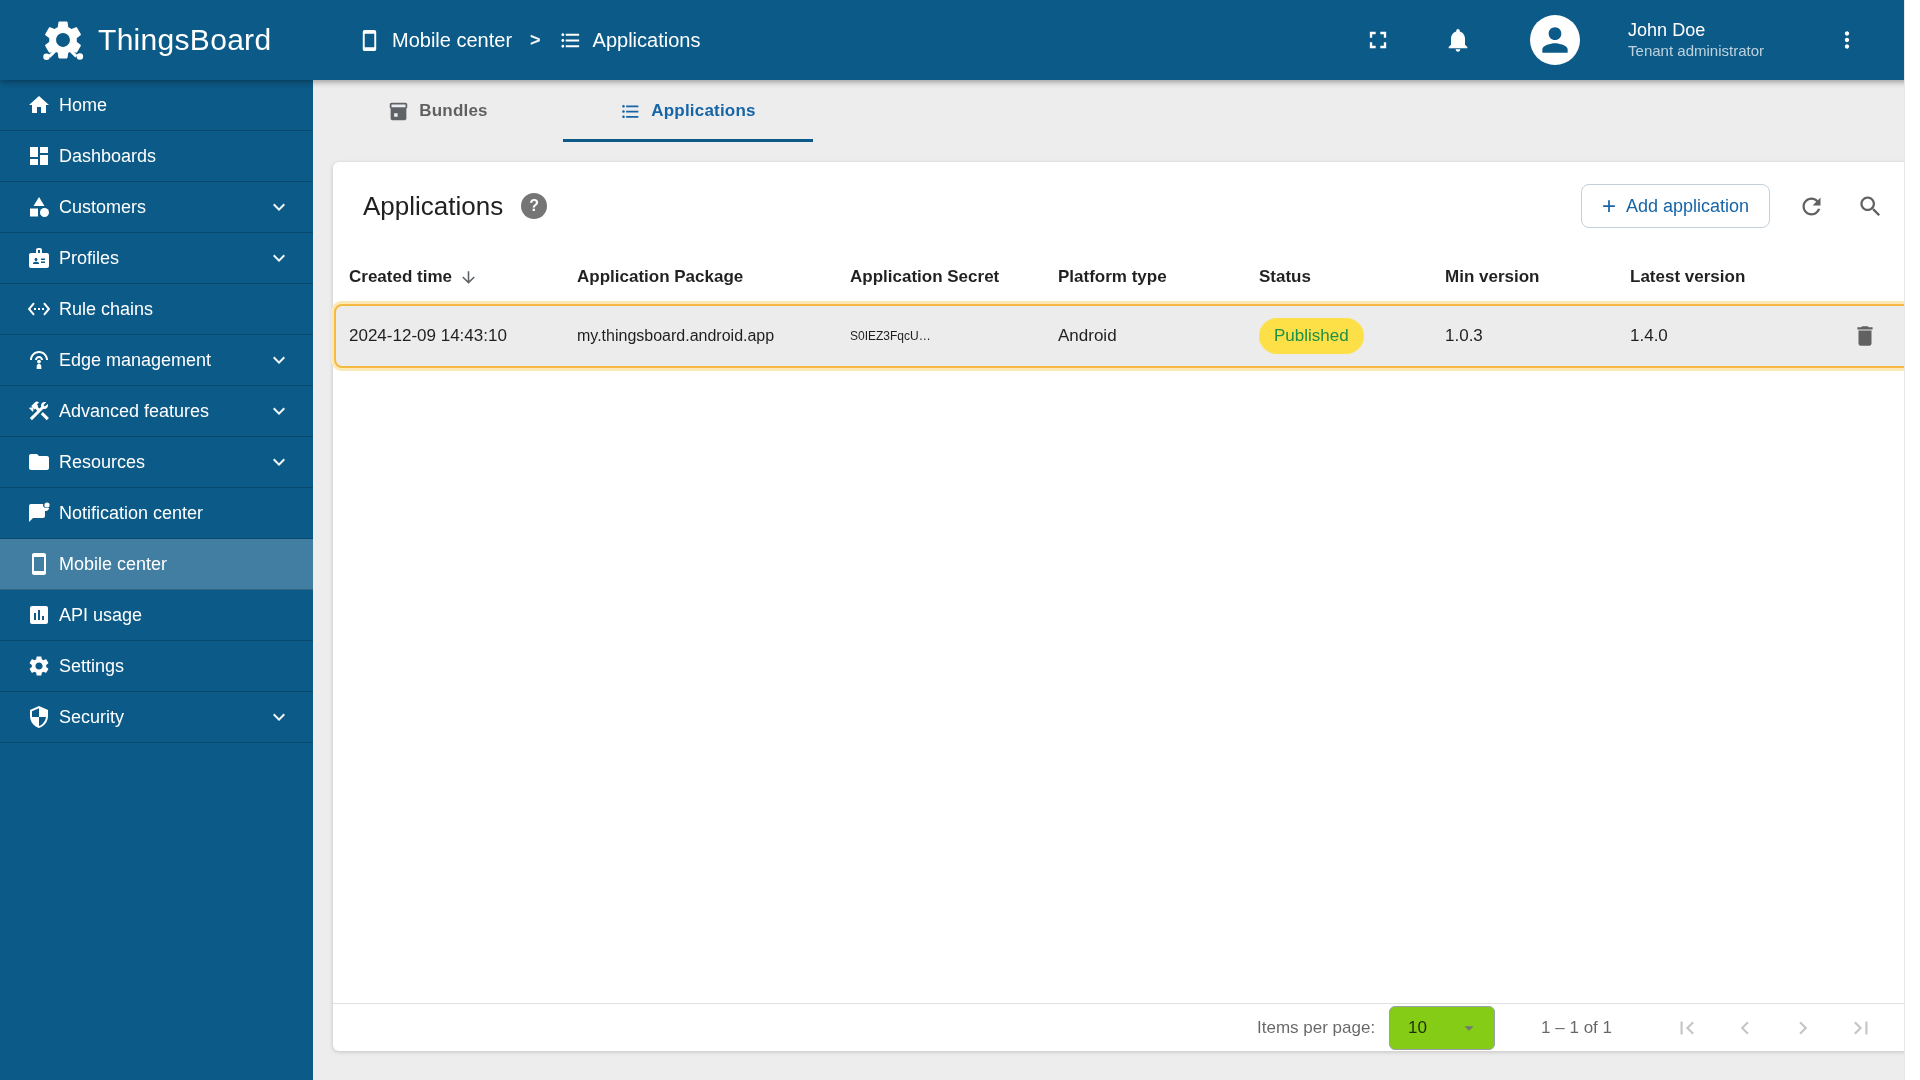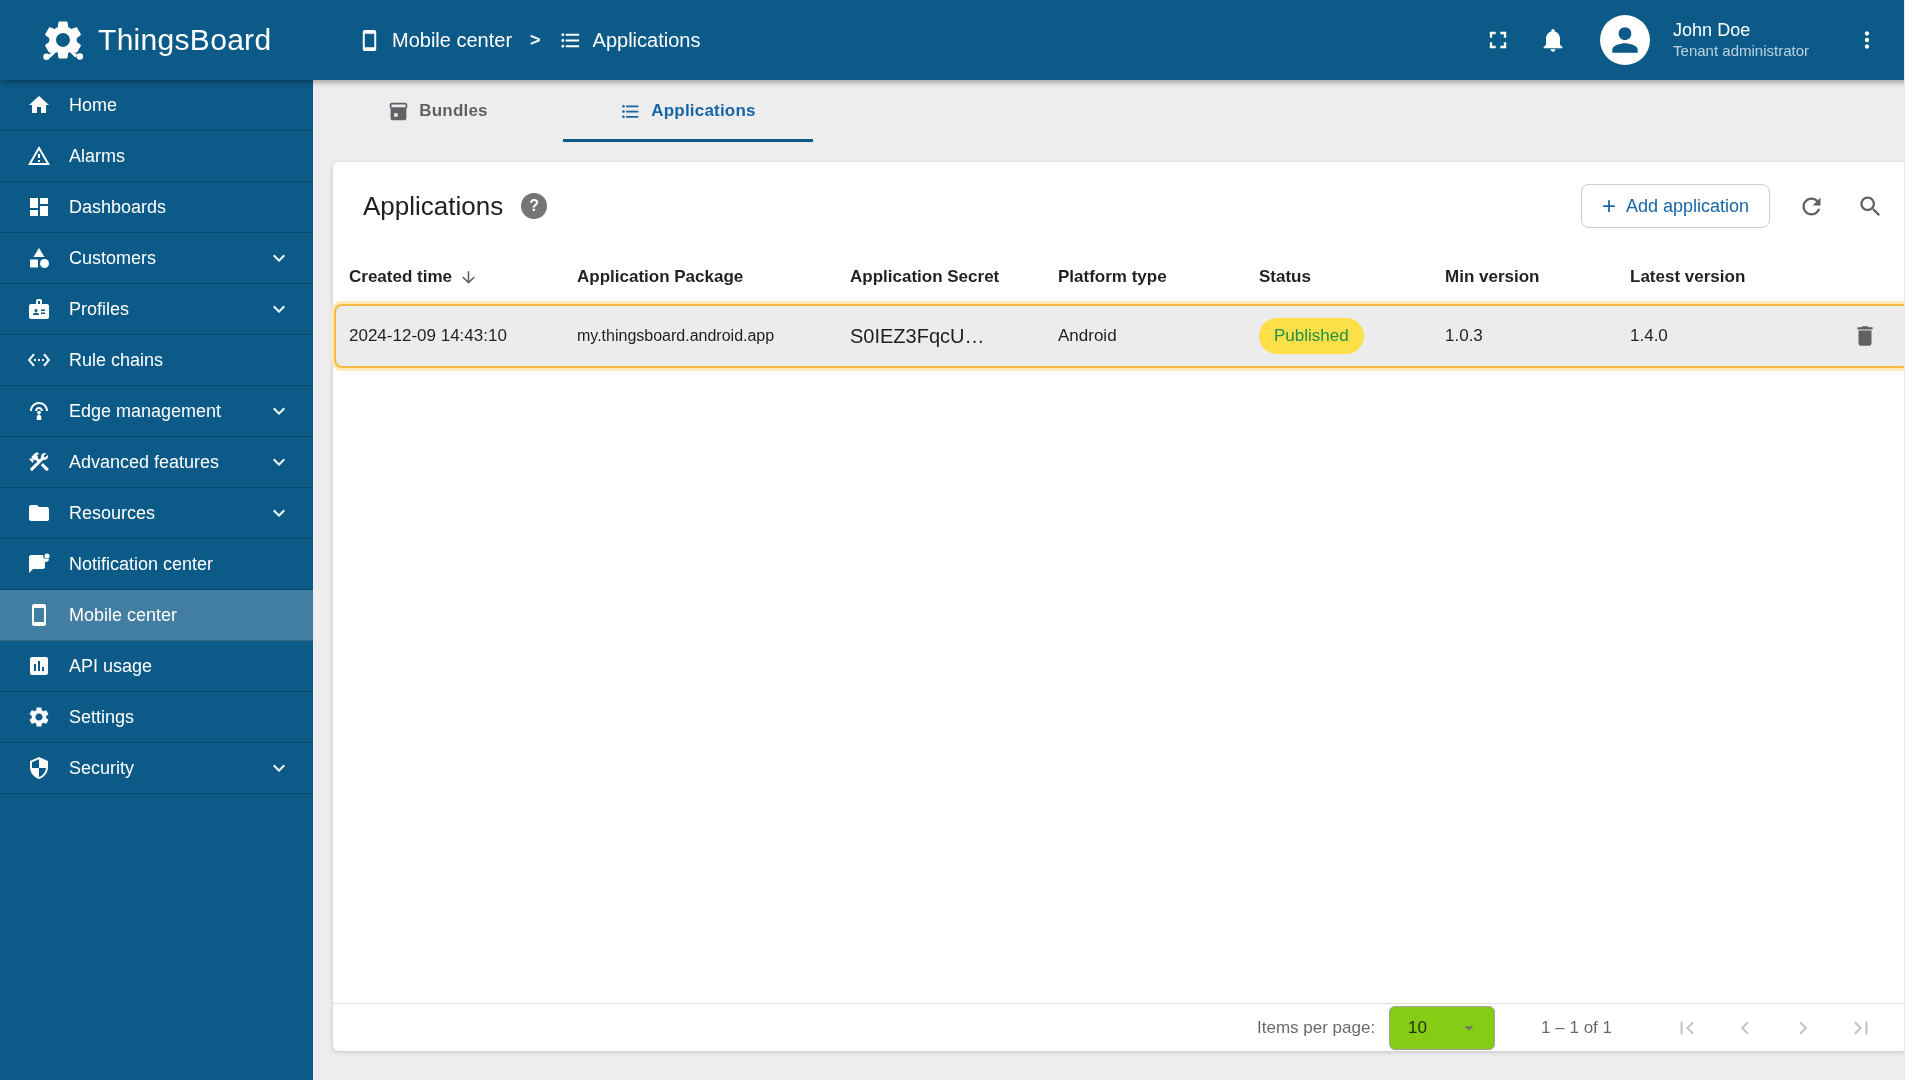--- a/index.html
+++ b/index.html
@@ -8,33 +8,33 @@
   .app { position:relative; width:1920px; height:1080px; display:flex; flex-direction:column; }
 
   
   .topbar { height:80px; background:#0c5a87; display:flex; align-items:center; color:#fff;
             box-shadow:0 2px 6px rgba(0,0,0,0.35); position:relative; z-index:5; flex:0 0 80px; }
   .brand { display:flex; align-items:center; gap:12px; padding-left:40px; width:313px; flex:0 0 313px; cursor:pointer; }
   .brand-name { font-size:30px; font-weight:400; letter-spacing:0.3px; }
   .breadcrumb { display:flex; align-items:center; gap:18px; margin-left:45px; font-size:20px; font-weight:500; }
   .bc-item { display:flex; align-items:center; gap:11px; cursor:pointer; }
   .bc-sep { font-size:18px; font-weight:700; opacity:0.95; }
-  .topbar-right { margin-left:auto; display:flex; align-items:center; gap:19px; padding-right:36px; }
+  .topbar-right { margin-left:auto; display:flex; align-items:center; gap:44px; padding-right:56px; }
   .icon-btn { background:none; border:none; cursor:pointer; display:flex; align-items:center; justify-content:center; padding:4px; }
   .avatar { width:50px; height:50px; border-radius:50%; background:#fff; display:flex; align-items:center; justify-content:center; margin-left:10px; cursor:pointer; }
   .user-block { display:flex; flex-direction:column; line-height:1.25; margin:0 22px 0 4px; }
   .user-name { font-size:18px; }
   .user-role { font-size:15px; color:rgba(255,255,255,0.72); }
 
   
   .body { flex:1; display:flex; min-height:0; }
 
   
   .sidebar { width:313px; flex:0 0 313px; background:#0c5a87; overflow:hidden; }
-  .nav-item { height:51px; display:flex; align-items:center; gap:18px; padding:0 22px 0 27px;
+  .nav-item { height:51px; display:flex; align-items:center; gap:8px; padding:0 22px 0 27px;
               color:#fff; font-size:18px; font-weight:500; cursor:pointer;
               border-bottom:1px solid rgba(0,0,0,0.18); }
   .nav-item svg { flex:0 0 24px; }
   .nav-item .chev { margin-left:auto; opacity:0.95; }
   .nav-item.active { background:rgba(255,255,255,0.22); }
 
   
   .main { flex:1; display:flex; flex-direction:column; background:#ededed; min-width:0; }
   .tabs { height:62px; flex:0 0 62px; display:flex; }
   .tab { width:250px; display:flex; align-items:center; justify-content:center; gap:10px;
@@ -161,28 +161,20 @@
 
       <div class="nav-item">
         <span style="display:flex;">
             <svg viewBox="0 0 24 24" width="24" height="24" fill="#fff">
               <path d="M10 20v-6h4v6h5v-8h3L12 3 2 12h3v8z"></path>
             </svg>
           </span>
         <span>Home</span>
       </div>
 
-      <div class="nav-item">
-        <span style="display:flex;">
-            <svg viewBox="0 0 24 24" width="24" height="24" fill="#fff">
-              <path d="M12 5.99L19.53 19H4.47L12 5.99M12 2L1 21h22L12 2zm1 14h-2v2h2v-2zm0-6h-2v4h2v-4z"></path>
-            </svg>
-          </span>
-        <span>Alarms</span>
-      </div>
 
       <div class="nav-item">
         <span style="display:flex;">
             <svg viewBox="0 0 24 24" width="24" height="24" fill="#fff">
               <path d="M3 13h8V3H3v10zm0 8h8v-6H3v6zm10 0h8V11h-8v10zm0-18v6h8V3h-8z"></path>
             </svg>
           </span>
         <span>Dashboards</span>
       </div>
 
@@ -387,21 +379,21 @@
           <span class="th">Platform type</span>
           <span class="th">Status</span>
           <span class="th">Min version</span>
           <span class="th">Latest version</span>
           <span></span>
         </div>
 
         <div class="grid trow">
           <span class="td">2024-12-09 14:43:10</span>
           <span class="td" style="font-size:16px;">my.thingsboard.android.app</span>
-          <span class="td" style="font-size:20px;">S0IEZ3FqcU…</span>
+          <span class="td" style="font-size:12px;">S0IEZ3FqcU…</span>
           <span class="td">Android</span>
           <span class="td"><span class="badge">Published</span></span>
           <span class="td">1.0.3</span>
           <span class="td">1.4.0</span>
           <button class="del-btn">
             <span style="display:flex;">
                 <svg viewBox="0 0 24 24" width="26" height="26" fill="#616161">
                   <path d="M6 19c0 1.1.9 2 2 2h8c1.1 0 2-.9 2-2V7H6v12zM19 4h-3.5l-1-1h-5l-1 1H5v2h14V4z"></path>
                 </svg>
               </span>

